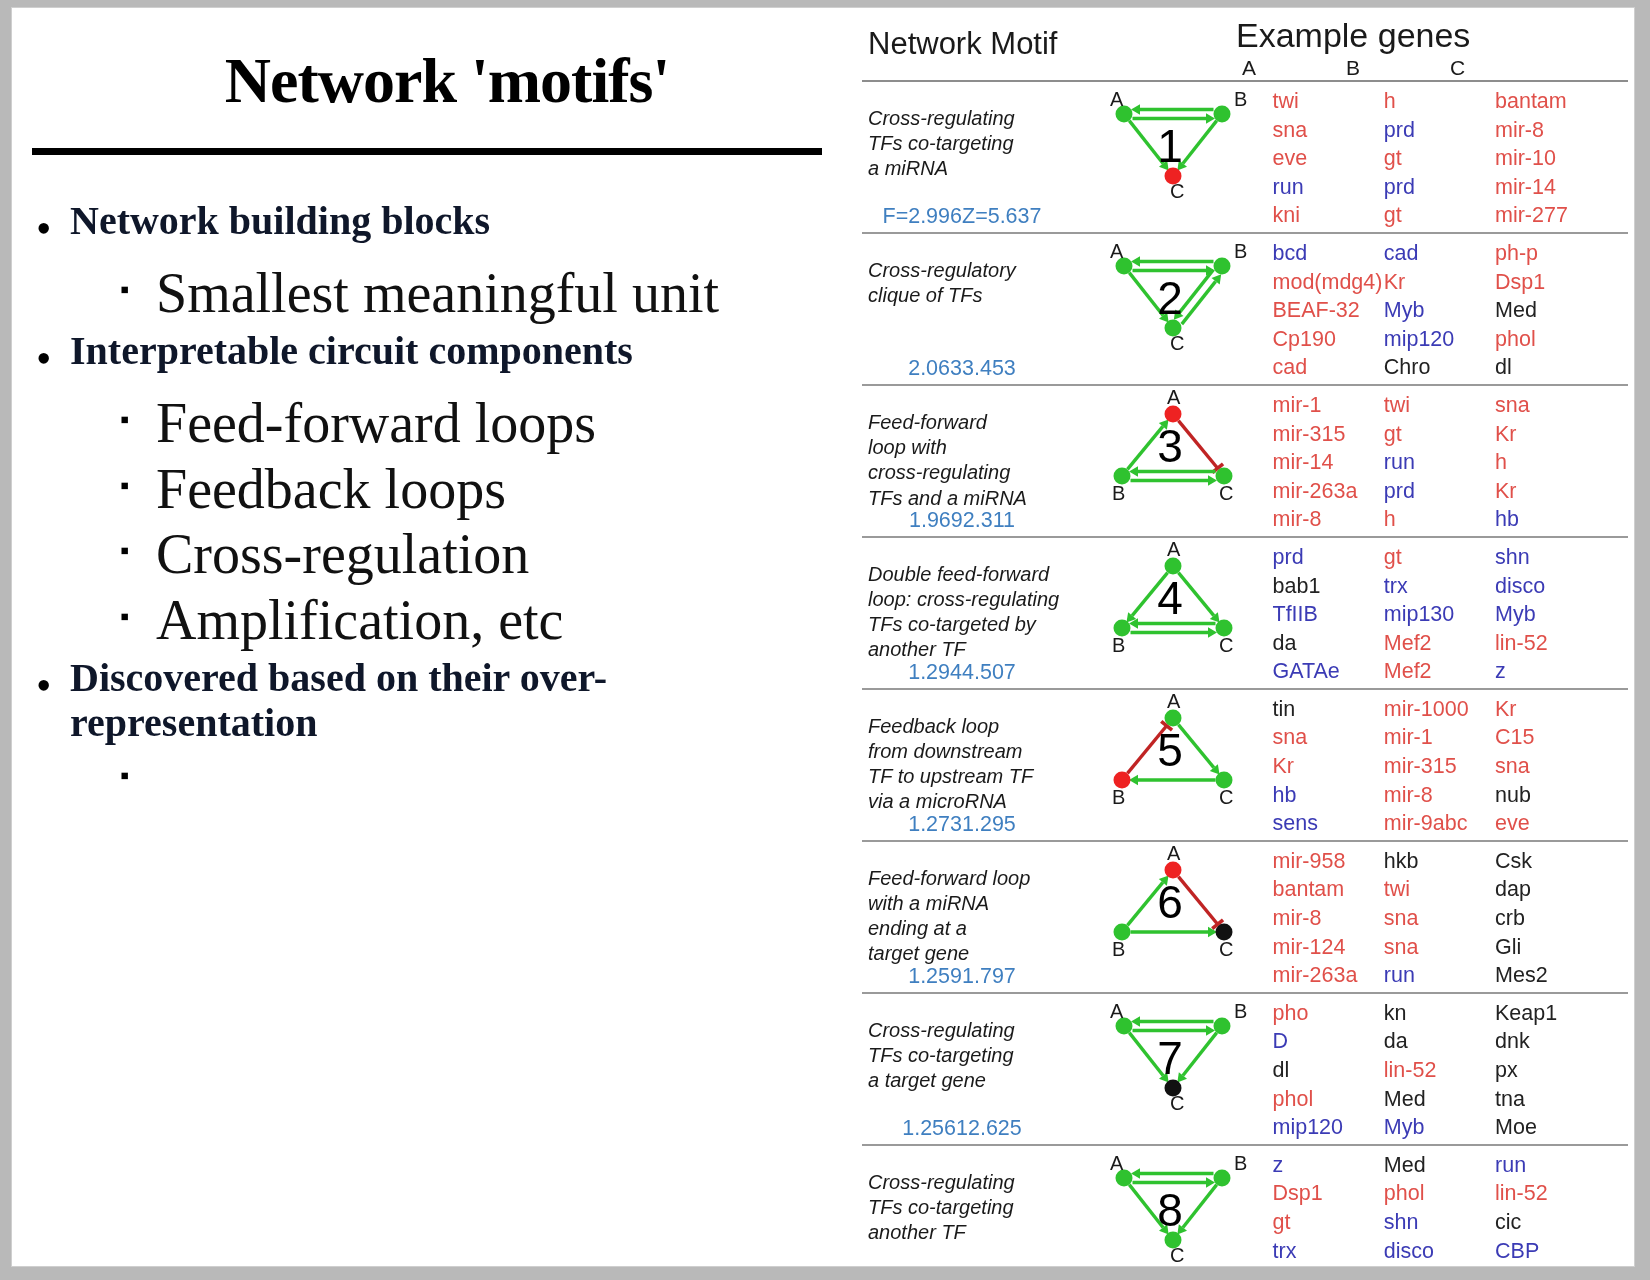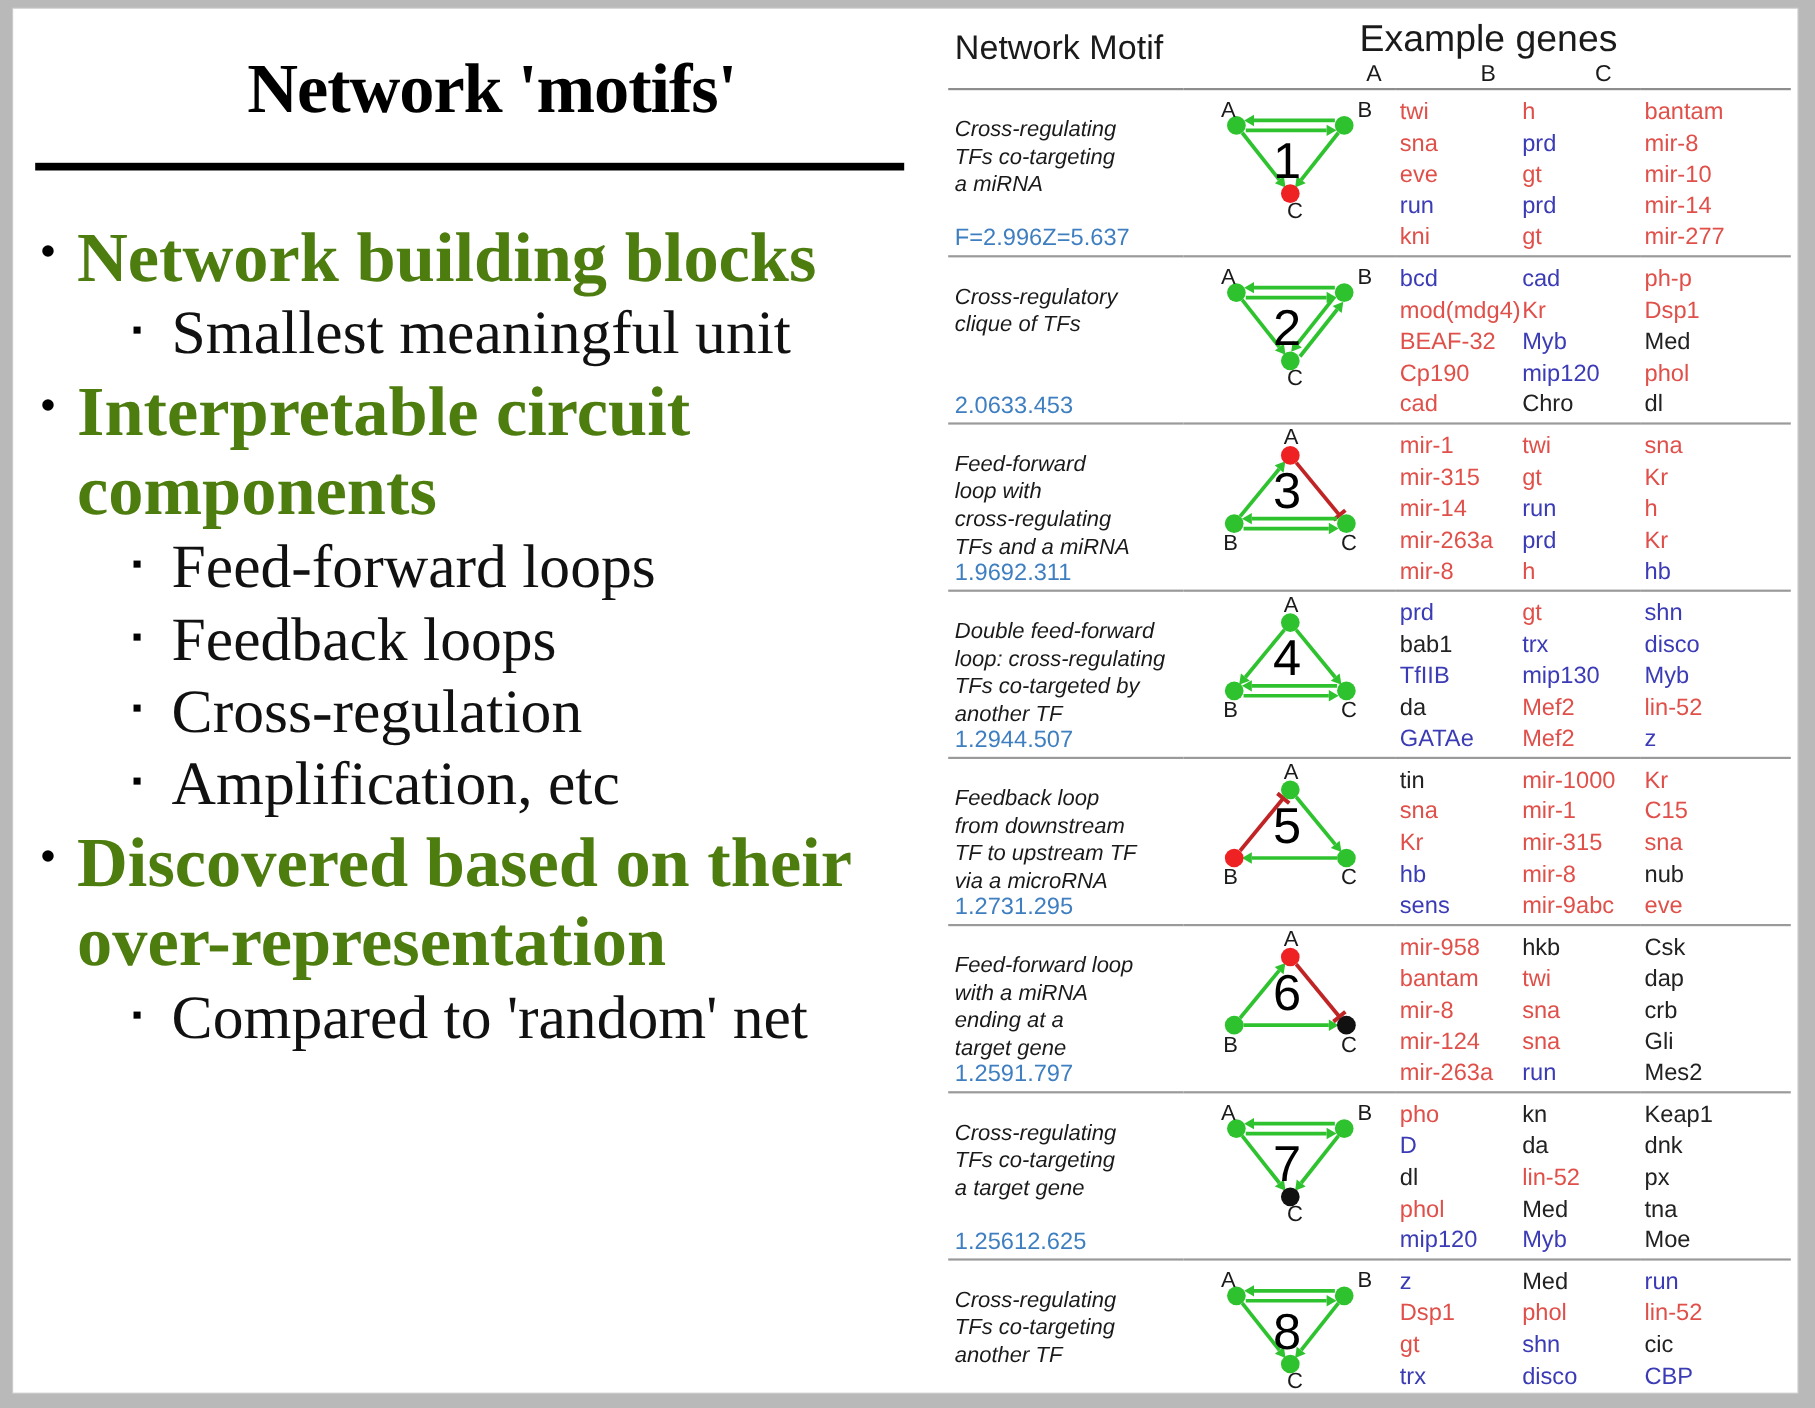--- a/index.html
+++ b/index.html
@@ -34,21 +34,21 @@
   }
   .bullets{position:absolute;left:0;top:190px;width:846px;}
   .b1{
     display:flex;align-items:flex-start;
     margin:0 0 2px 0;padding:0 0 0 24px;
   }
   .b1 .dot{
     flex:0 0 auto;width:34px;font-size:44px;line-height:62px;color:#000;
   }
   .b1 .txt{
-    font-size:64px;font-weight:bold;line-height:1.13;color:#4d7c0f;
+    font-size:40px;font-weight:bold;line-height:1.13;color:#0f172a;
     max-width:740px;
   }
   .b2{
     display:flex;align-items:flex-start;
     margin:0 0 2px 0;padding:0 0 0 108px;
   }
   .b2 .sq{
     flex:0 0 auto;width:36px;color:#000;font-size:26px;line-height:56px;
   }
   .b2 .txt{
@@ -84,21 +84,21 @@
   table#motifs tr:first-child td{border-top:2px solid #8d8d8d;}
   td.desc{width:200px;position:relative;}
   td.diag{width:180px;position:relative;}
   td.g{width:104px;position:relative;}
   td.gc{width:128px;position:relative;}
 
   .dtext{font-size:20px;line-height:1.26;color:#1a1a1a;padding:24px 4px 0 6px;font-style:italic;}
   .stats{
     position:absolute;bottom:3px;left:6px;width:192px;
     font-size:21.5px;color:#3f7fc0;
-    display:flex;justify-content:flex-start;padding-right:4px;
+    display:flex;justify-content:center;padding-right:4px;
     box-sizing:border-box;
   }
   .stats span{white-space:nowrap;}
   .genecell{font-size:21.5px;line-height:1.33;padding:5px 2px 2px 4px;}
   .gene{white-space:nowrap;}
   .gene.red{color:#e0504a;}
   .gene.blue{color:#3b3bb5;}
   .gene.black{color:#222;}
 
   svg.motif{display:block;margin:2px auto 0 auto;}
@@ -141,21 +141,20 @@
         <div class="b2">
           <div class="sq">▪</div>
           <div class="txt">Amplification, etc</div>
         </div>
         <div class="b1">
           <div class="dot">•</div>
           <div class="txt">Discovered based on their over-representation</div>
         </div>
         <div class="b2">
           <div class="sq">▪</div>
-          <div class="txt">Compared to 'random' net</div>
         </div>
       </div>
   </div>
 
   <div id="right">
     <div id="hdr">
       <div class="h-motif">Network Motif</div>
       <div class="h-genes">Example genes</div>
       <div class="colhdr a">A</div>
       <div class="colhdr b">B</div>

